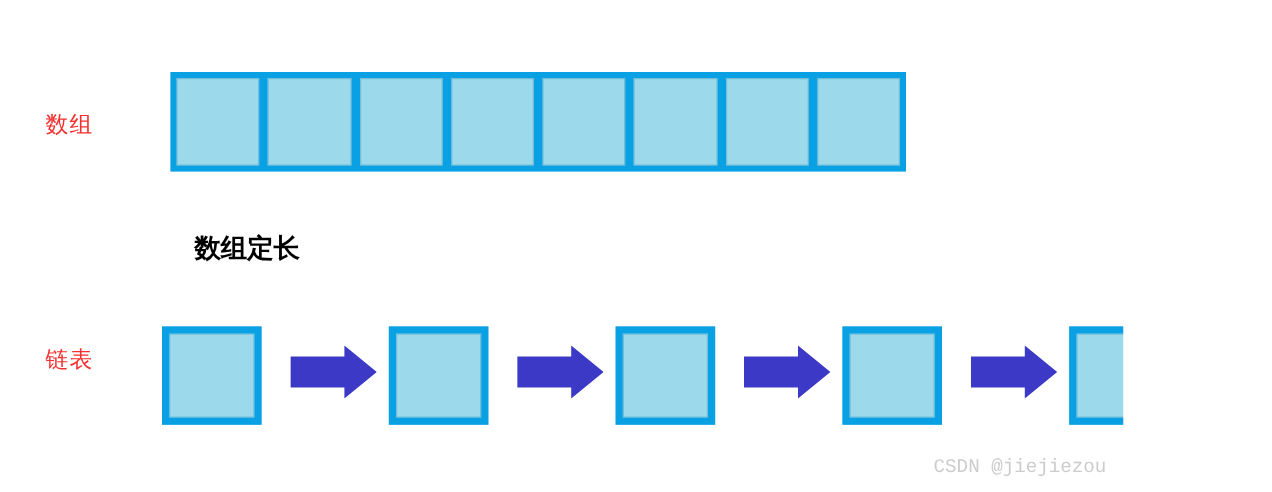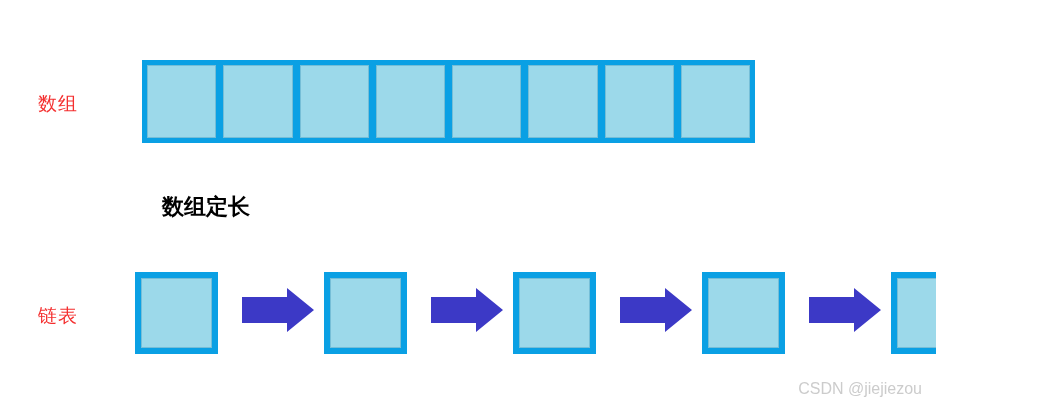--- a/index.html
+++ b/index.html
@@ -11,21 +11,21 @@
     font-family:"Liberation Sans","DejaVu Sans",sans-serif;
   }
   .row-label{
     position:absolute;
     left:38px;
     font-size:19px;
     letter-spacing:1px;
     color:var(--label-red);
   }
   #array-label{top:91px;}
-  #list-label{top:303px;}
+  #list-label{top:287px;}
   .array-row{
     position:absolute;
     left:142px;top:60px;
     width:613px;height:83px;
     box-sizing:border-box;
     background:var(--box-border);
     padding:5px;
     display:flex;
     gap:7px;
   }
@@ -60,20 +60,21 @@
     margin:0 10px 0 24px;
     position:relative;
     top:-3px;
   }
   .arrow polygon{fill:var(--arrow-blue);}
   .watermark{
     position:absolute;
     right:14px;bottom:12px;
     font-size:16px;
     color:var(--watermark-gray);
+    font-family:Liberation Mono, monospace;
   }
 </style>
 </head>
 <body>
 
 <div class="canvas">
 
   <div class="row-label" id="array-label">数组</div>
 
   <div class="array-row">

